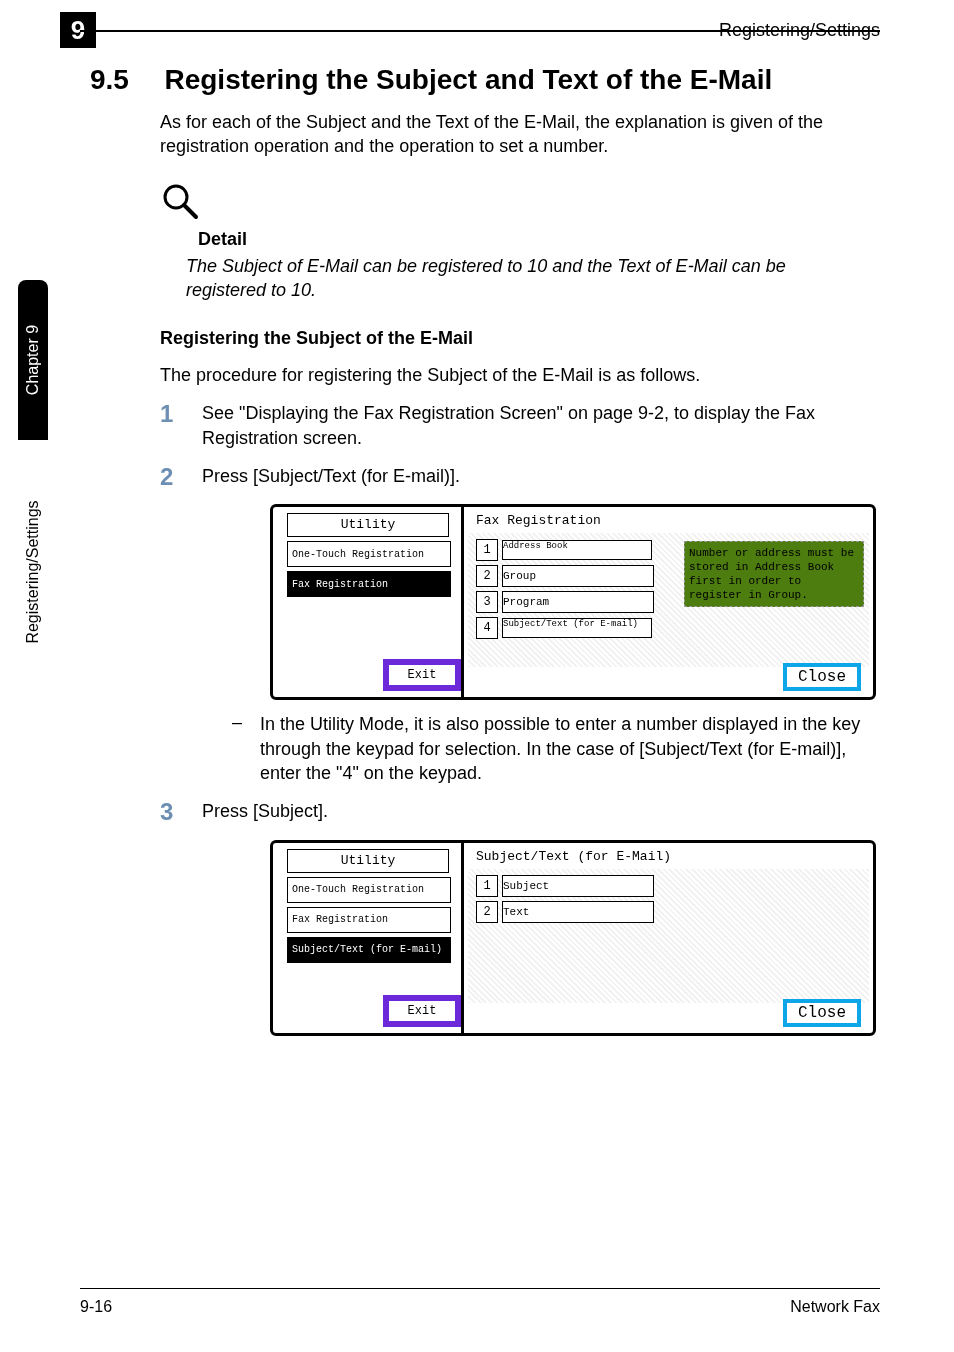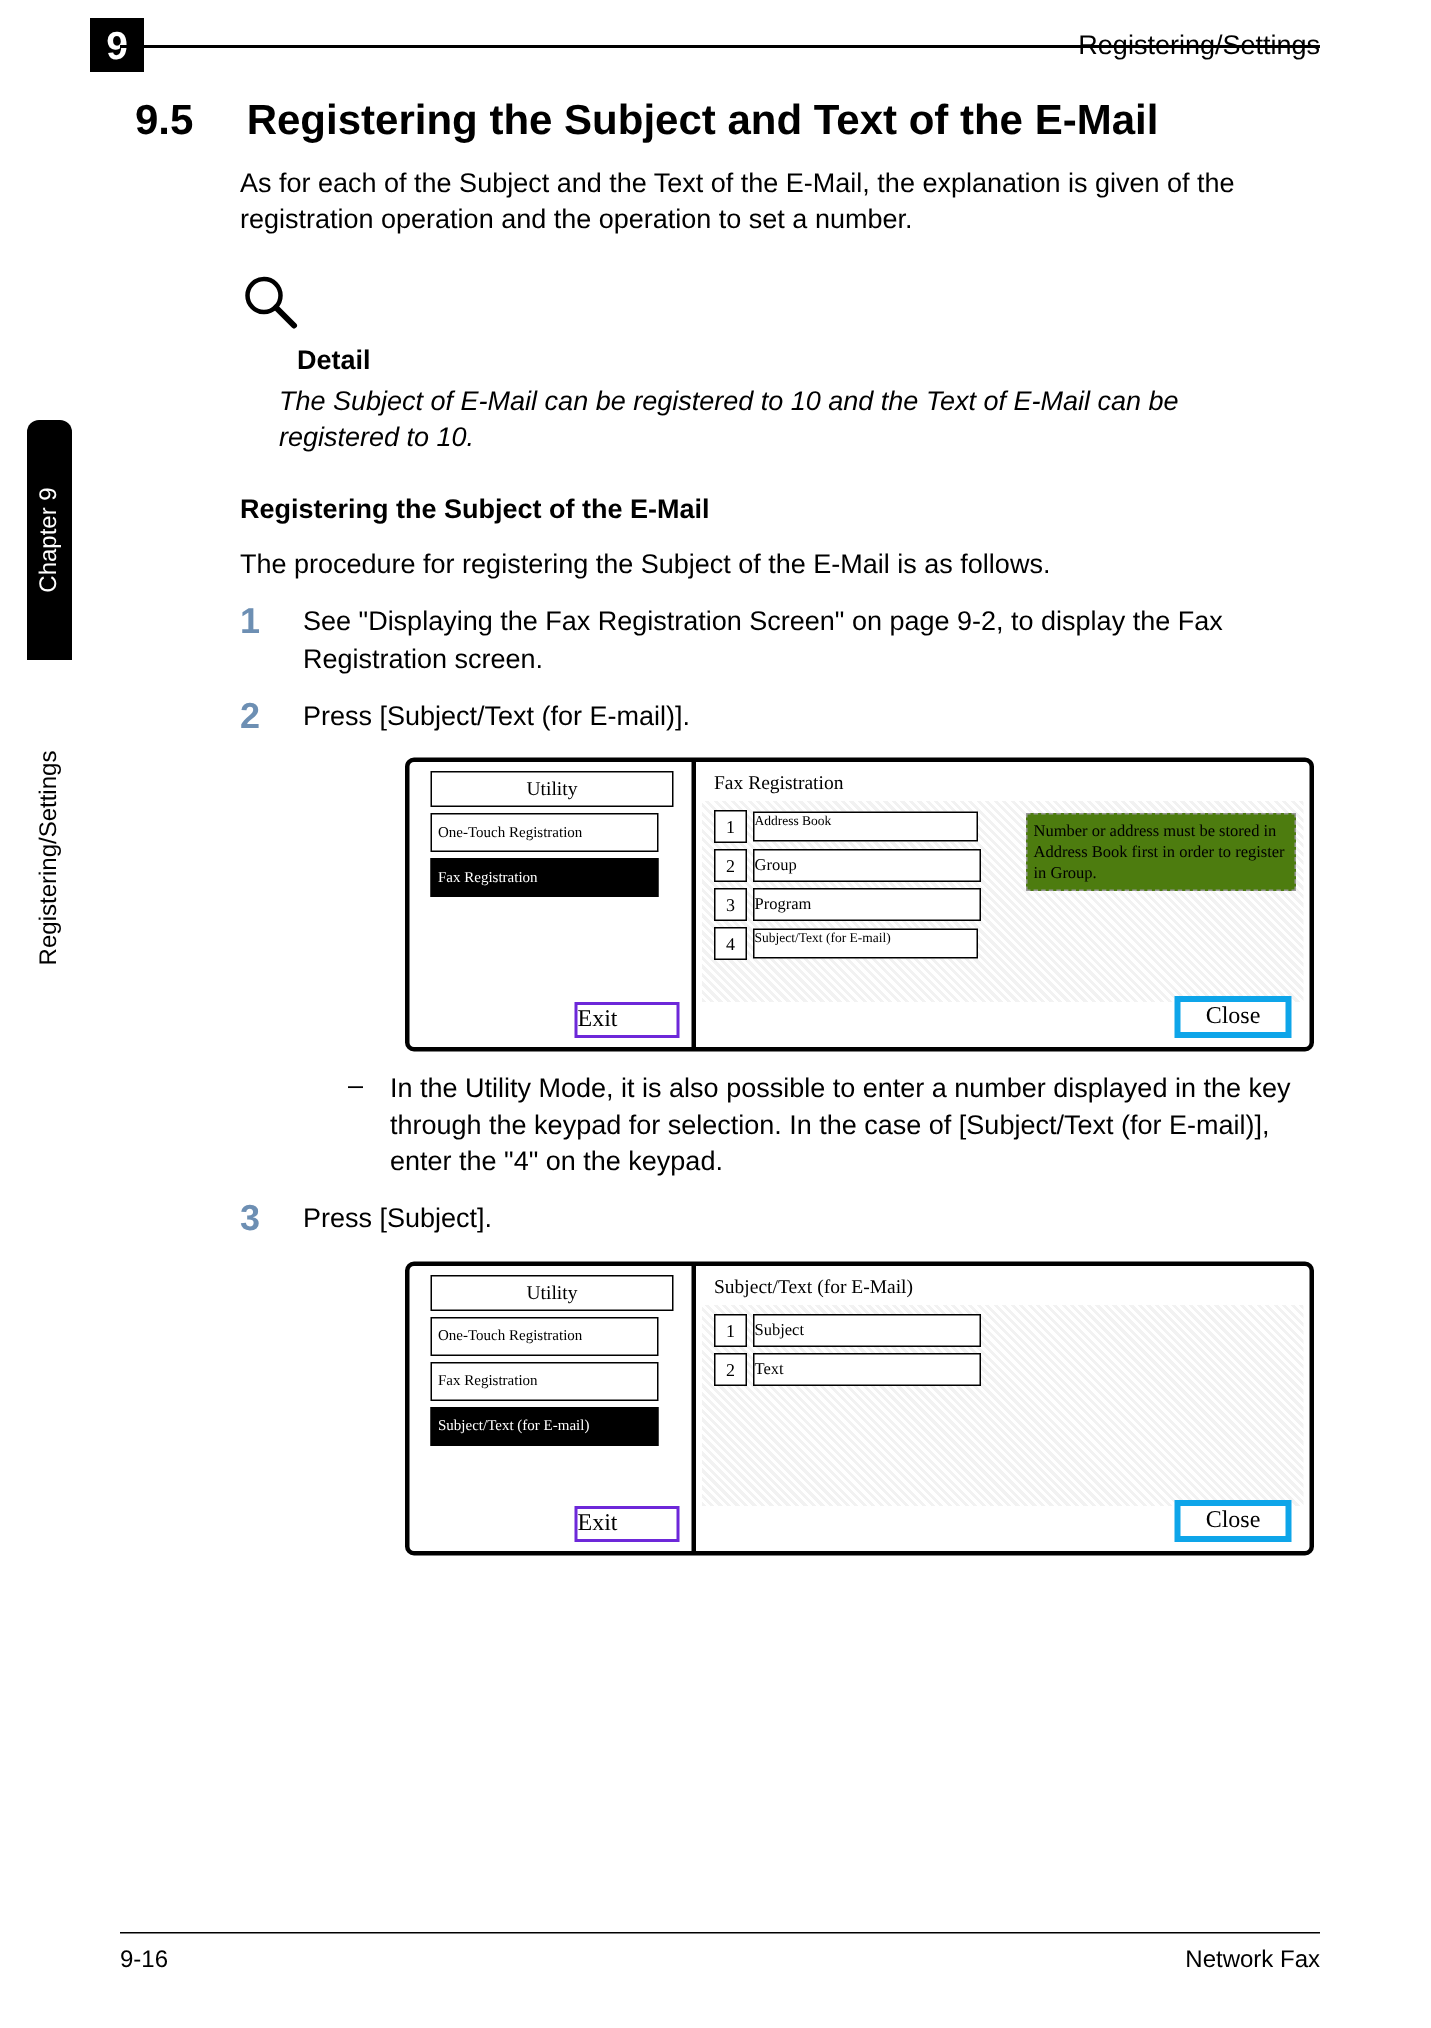--- a/index.html
+++ b/index.html
@@ -20,27 +20,27 @@
   .mag-icon svg{width:40px;height:40px}
   .detail-label{font-size:18px;font-weight:700;margin:4px 0 0 108px}
   .detail-text{font-size:18px;font-style:italic;margin:4px 0 0 96px;width:680px;line-height:1.35}
   .subhead{font-size:18px;font-weight:700;margin:26px 0 0 70px}
   .step-row{display:flex;margin:14px 0 0 70px;width:720px}
   .step-num{width:42px;font-size:24px;font-weight:700;color:#6d8fb3;flex:0 0 42px;line-height:1.1}
   .step-text{font-size:18px;line-height:1.35}
   .bullet-row{display:flex;margin:12px 0 0 142px;width:640px}
   .bullet-dash{width:28px;flex:0 0 28px;font-size:18px}
   .bullet-text{font-size:18px;line-height:1.35}
-  .panel{margin:14px 0 0 180px;width:600px;height:190px;border:3px solid #000;border-radius:6px;position:relative;background:#fff;font-family:Liberation Serif, serif;color:#000}
+  .panel{margin:14px 0 0 180px;width:600px;height:190px;border:3px solid #000;border-radius:6px;position:relative;background:#fff;font-family:Liberation Mono, monospace;color:#000}
   .panel .col-l{position:absolute;left:0;top:0;width:188px;height:100%;border-right:3px solid #000}
   .panel .col-r{position:absolute;left:191px;top:0;right:0;height:100%}
   .tab-util{position:absolute;left:14px;top:6px;width:160px;height:22px;border:1px solid #000;background:#fff;text-align:center;font-size:13px;line-height:22px}
-  .tab-half{position:absolute;left:14px;width:152px;height:26px;border:1px solid #000;background:#fff;font-size:10px;line-height:11px;padding:2px 4px;box-sizing:border-box;display:flex;align-items:center}
+  .tab-half{position:absolute;left:14px;width:164px;height:26px;border:1px solid #000;background:#fff;font-size:10px;line-height:11px;padding:2px 4px;box-sizing:border-box;display:flex;align-items:center}
   .tab-sel{background:#000;color:#fff}
-  .exit-btn{position:absolute;left:110px;bottom:6px;width:66px;height:20px;border:2px solid #6d28d9;background:#fff;font-size:16px;line-height:20px}
+  .exit-btn{position:absolute;left:110px;bottom:6px;width:66px;height:20px;border:6px solid #6d28d9;background:#fff;text-align:center;font-size:12px;line-height:20px}
   .close-btn{position:absolute;right:12px;bottom:6px;width:70px;height:20px;border:4px solid #0ea5e9;background:#fff;text-align:center;font-size:16px;line-height:20px}
   .panel-title{position:absolute;left:12px;top:6px;font-size:13px}
   .shade{position:absolute;left:4px;top:26px;right:4px;bottom:30px;background:repeating-linear-gradient(45deg,#f2f2f2 0,#f2f2f2 2px,#fff 2px,#fff 4px)}
   .opt-row{position:absolute;left:12px;height:22px;display:flex;align-items:center}
   .opt-num{width:20px;height:20px;border:1px solid #000;background:#fff;text-align:center;font-size:12px;line-height:20px;margin-right:4px}
   .opt-btn{width:150px;height:20px;border:1px solid #000;background:#fff;text-align:left;font-size:11px;line-height:20px}
   .opt-btn.two-line{font-size:9px;line-height:9px;padding-top:1px;box-sizing:border-box}
   .info-box{position:absolute;left:220px;top:34px;width:170px;font-size:11px;line-height:14px;background:#4d7c0f;padding:4px;border:1px dashed #999}
   .footer-l{position:absolute;left:80px;top:1298px;font-size:16px}
   .footer-r{position:absolute;right:74px;top:1298px;font-size:16px}

